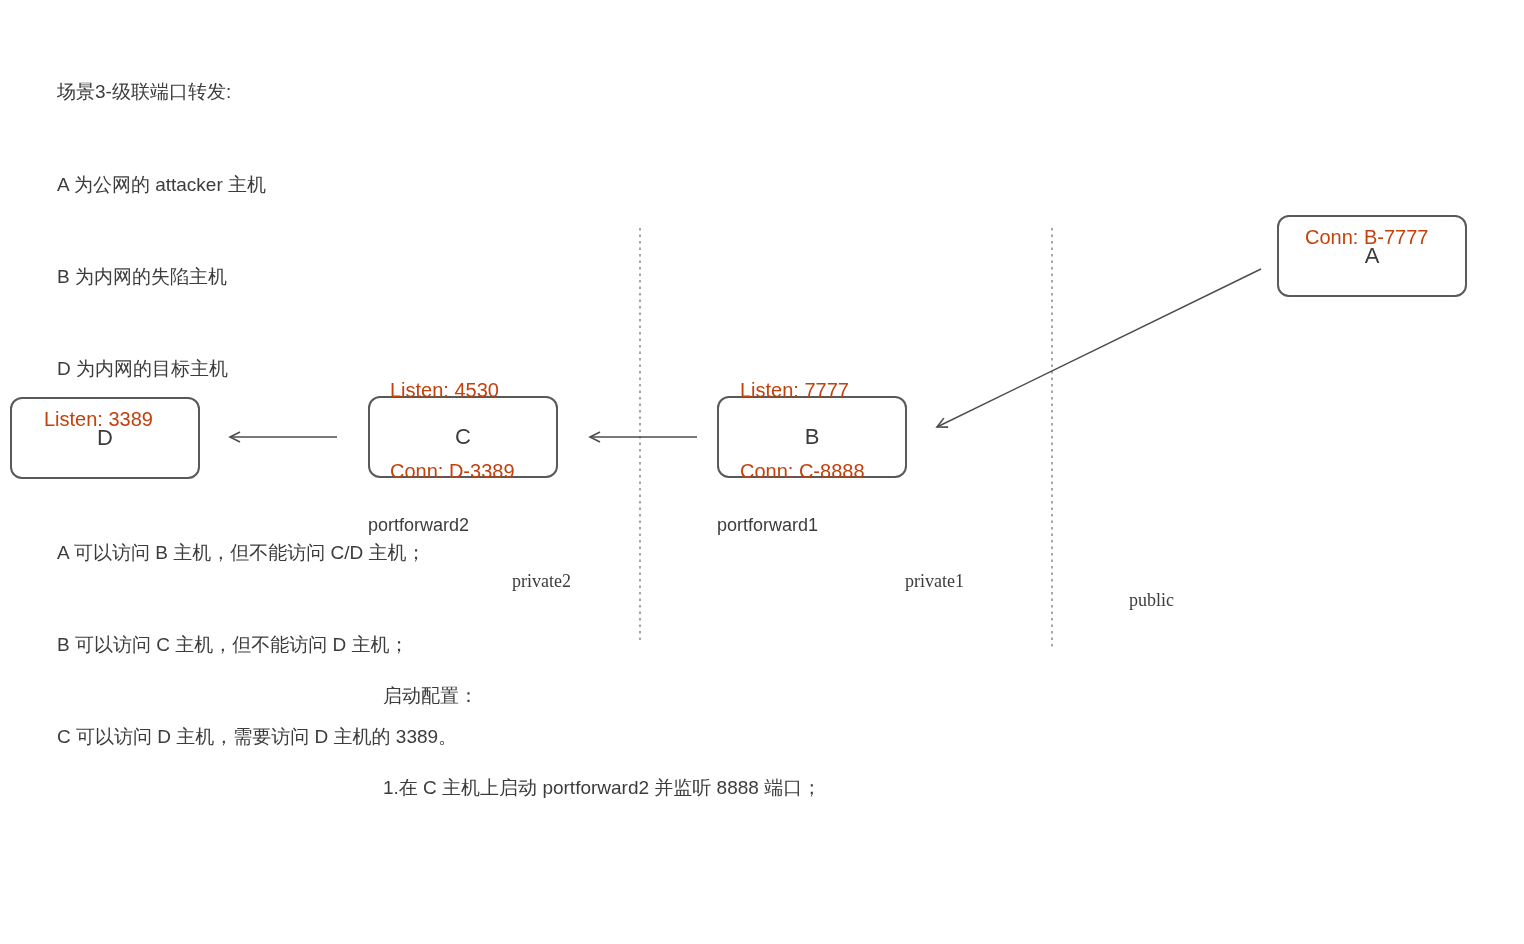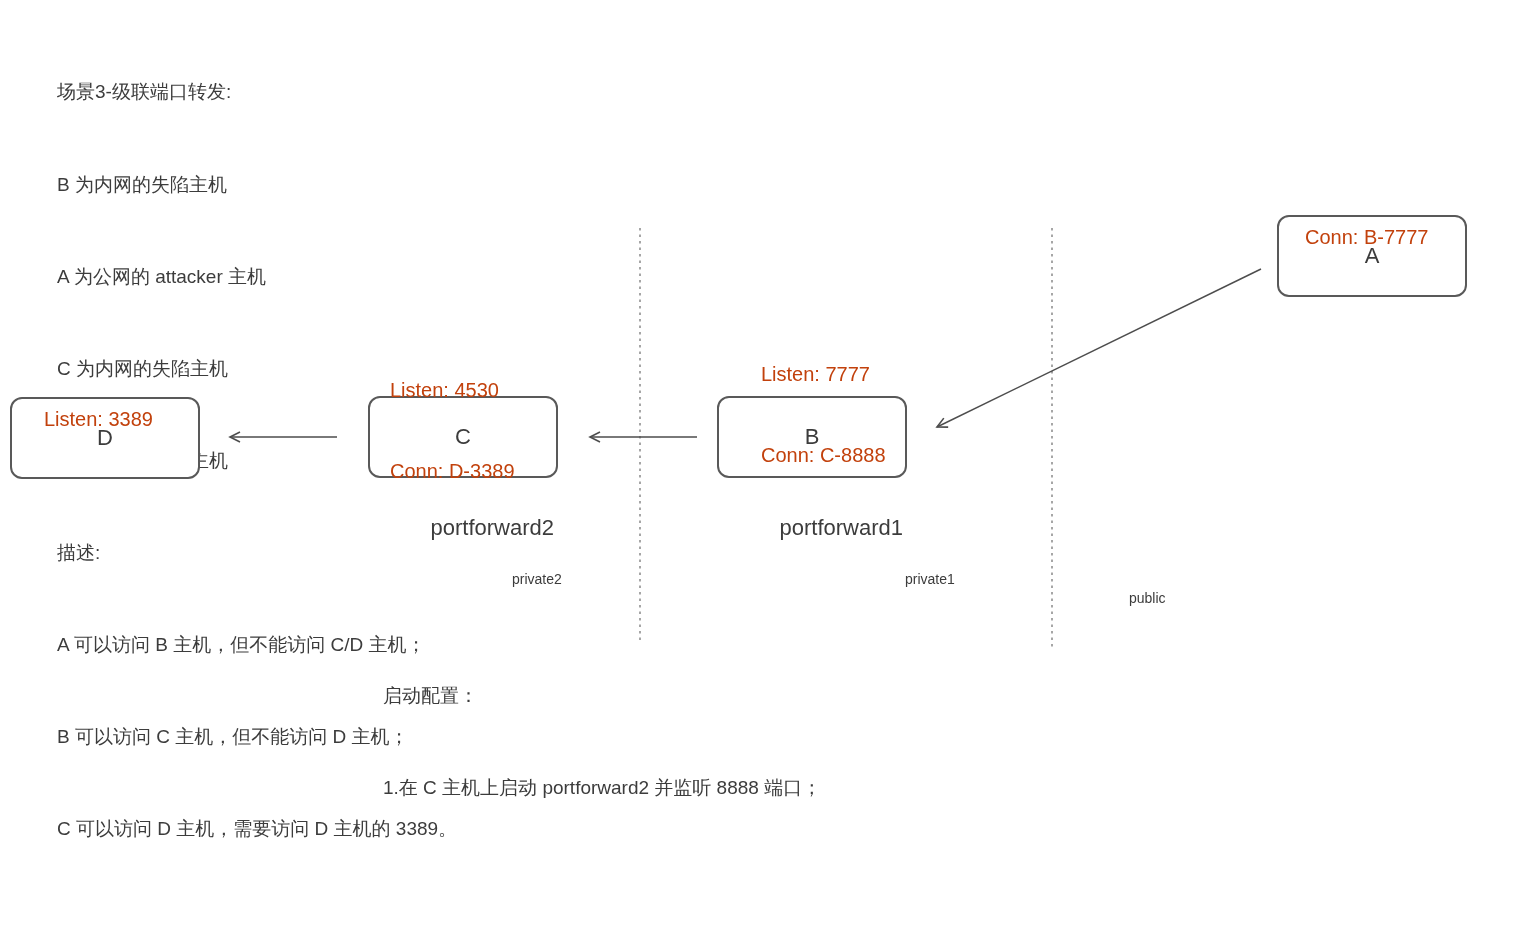--- a/index.html
+++ b/index.html
@@ -43,60 +43,60 @@
   .node-c { left: 368px;  top: 396px; }
   .node-d { left: 10px;   top: 397px; }
   .annot {
     position: absolute;
     font-size: 20px;
     line-height: 27px;
     color: #c2410c;
     white-space: pre;
   }
   .annot-a { left: 1305px; top: 170px; }
-  .annot-b { left: 740px;  top: 307px; margin-left: 21px; }
+  .annot-b { left: 740px;  top: 323px; }
   .annot-c { left: 390px;  top: 323px; }
   .annot-d { left: 44px;   top: 352px; text-align: right; }
   .toollabel {
     position: absolute;
     width: 186px;
-    text-align: right;
-    font-size: 22px;
+    text-align: left;
+    font-size: 18px;
     color: #3c3c3c;
     top: 515px;
   }
   .tool-c { left: 368px; }
   .tool-b { left: 717px; }
   .zonelabel {
     position: absolute;
-    font-size: 14px;
+    font-size: 18px;
     color: #3c3c3c;
     top: 571px;
+    font-family: Liberation Serif, serif;
   }
   .zone-private2 { left: 512px; }
   .zone-private1 { left: 905px; }
   .zone-public   { left: 1129px; margin-top: 19px; }
   svg.overlay {
     position: absolute;
     left: 0; top: 0;
     width: 1524px;
     height: 944px;
     pointer-events: none;
   }
 </style>
 </head>
 <body>
 
 <div class="canvas">
 
   <div class="textblock intro">
     <div>场景3-级联端口转发:</div>
+    <div>A 为公网的 attacker 主机</div>
     <div>B 为内网的失陷主机</div>
-    <div>A 为公网的 attacker 主机</div>
-    <div>C 为内网的失陷主机</div>
     <div>D 为内网的目标主机</div>
     <div>描述:</div>
     <div>A 可以访问 B 主机，但不能访问 C/D 主机；</div>
     <div>B 可以访问 C 主机，但不能访问 D 主机；</div>
     <div>C 可以访问 D 主机，需要访问 D 主机的 3389。</div>
   </div>
 
   <svg class="overlay" viewBox="0 0 1524 944" xmlns="http://www.w3.org/2000/svg">
     <defs>
       <marker id="arrowhead" viewBox="0 0 14 14" refX="12" refY="7" markerWidth="14" markerHeight="14" markerUnits="userSpaceOnUse" orient="auto">

